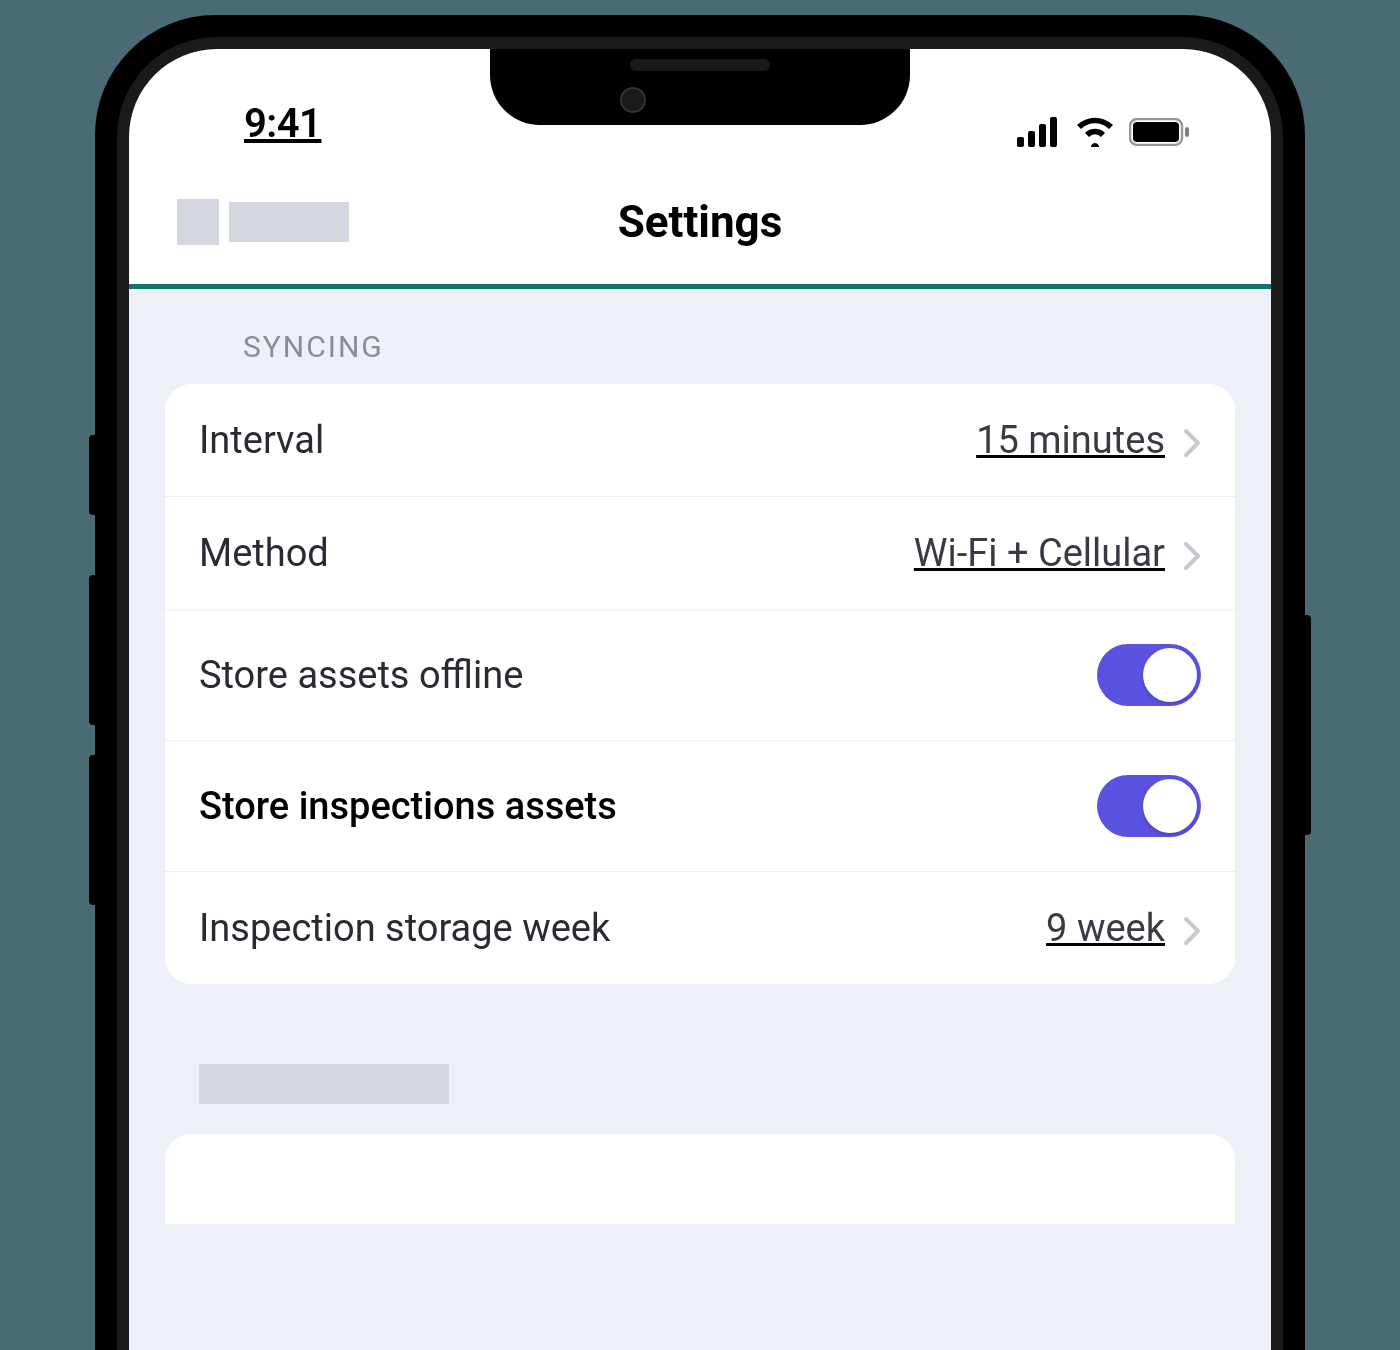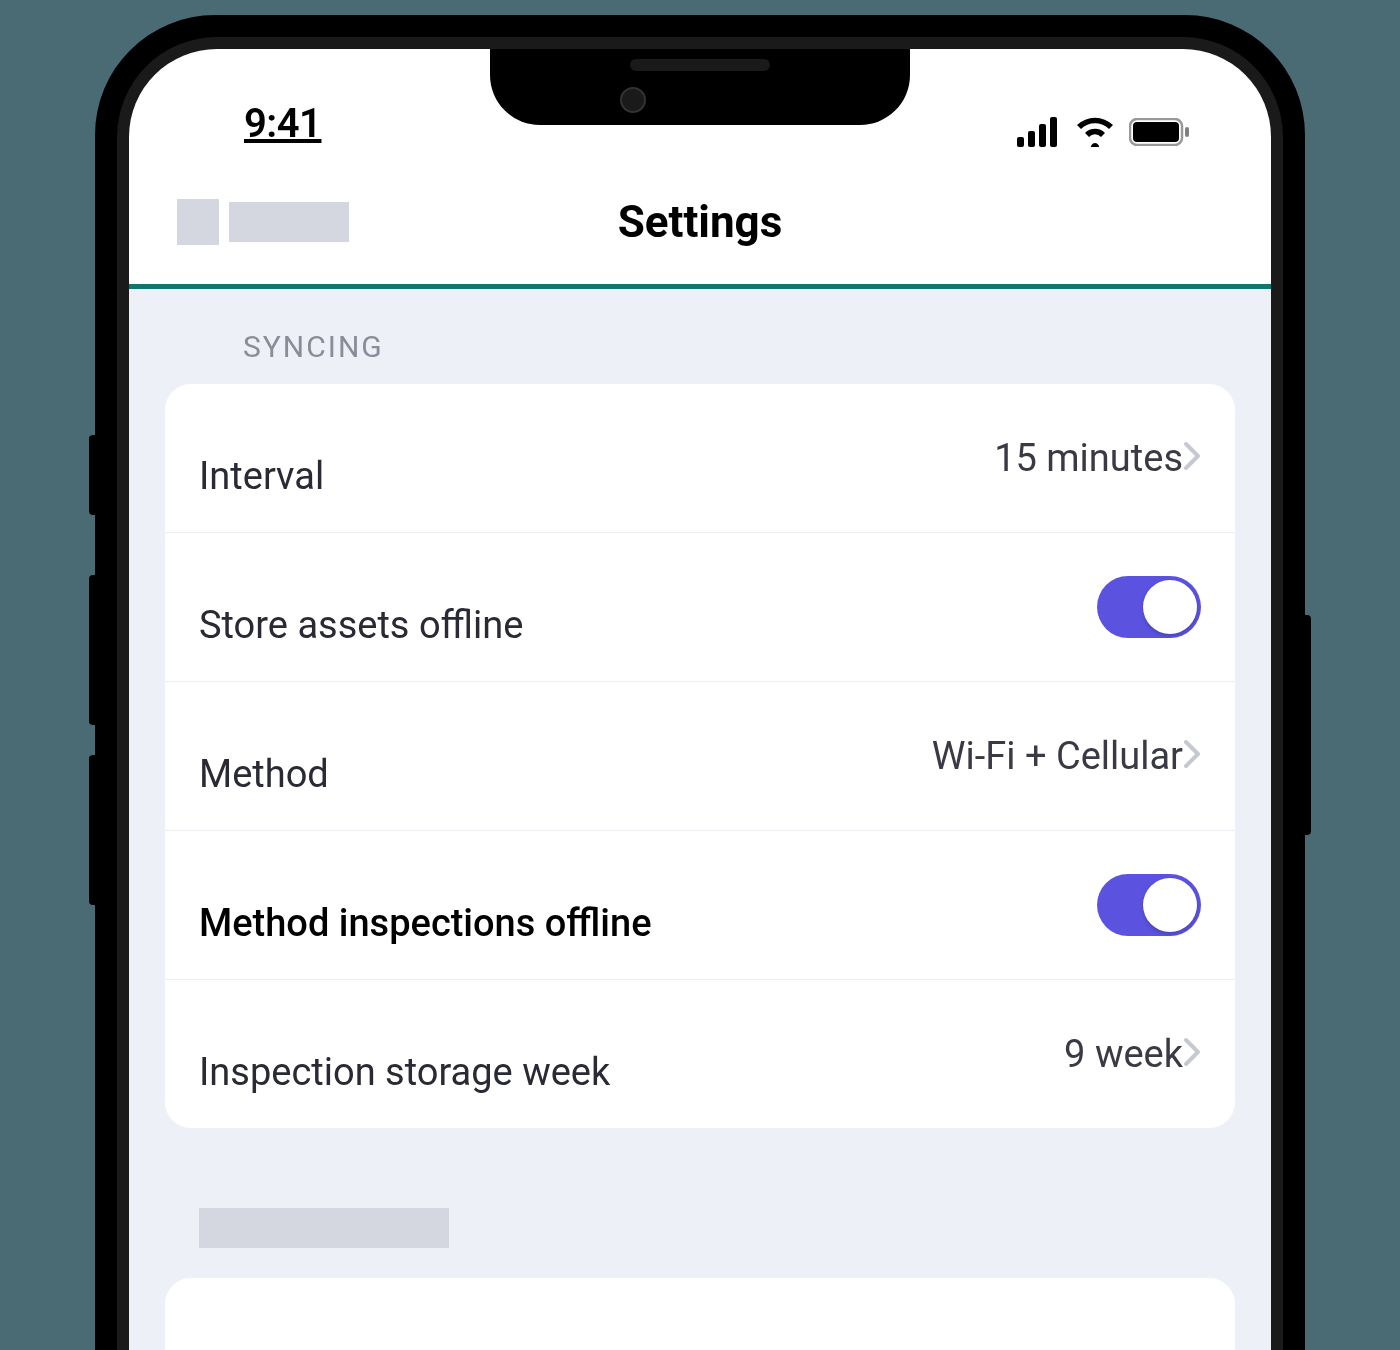--- a/index.html
+++ b/index.html
@@ -157,29 +157,30 @@
       justify-content: space-between;
       padding: 34px 34px;
       border-bottom: 1px solid #eceef3;
       min-height: 108px;
     }
     .row:last-child { border-bottom: none; }
     .row-label {
       font-size: 38px;
       color: #2a2a35;
       font-weight: 400;
-      margin-top: 36px;
     }
     .row-label.bold {
       font-weight: 500;
       color: #000;
     }
     .row-right {
       display: flex;
-      align-items: center;
+      align-items: flex-end;
+      gap: 18px;
+      text-decoration: underline;
     }
     .row-value {
       font-size: 38px;
       color: #3a3a45;
       font-weight: 400;
     }
     .chevron {
       color: #c7c9d1;
     }
     .toggle {
@@ -276,42 +277,42 @@
               <span class="row-value">15 minutes</span>
               <span class="chevron">
                 <svg width="18" height="30" viewBox="0 0 18 30">
                     <path d="M3 3 L15 15 L3 27" stroke="#c7c9d1" stroke-width="4" fill="none" stroke-linecap="round" stroke-linejoin="round"></path>
                   </svg>
               </span>
             </div>
           </div>
 
           <div class="row">
-            <span class="row-label">Store assets offline</span>
-            <div class="row-right">
-              <div class="toggle">
-                <div class="toggle-knob"></div>
-              </div>
-            </div>
-          </div>
-
-          <div class="row">
             <span class="row-label">Method</span>
             <div class="row-right">
               <span class="row-value">Wi-Fi + Cellular</span>
               <span class="chevron">
                 <svg width="18" height="30" viewBox="0 0 18 30">
                     <path d="M3 3 L15 15 L3 27" stroke="#c7c9d1" stroke-width="4" fill="none" stroke-linecap="round" stroke-linejoin="round"></path>
                   </svg>
               </span>
             </div>
           </div>
 
           <div class="row">
-            <span class="row-label bold">Method inspections offline</span>
+            <span class="row-label">Store assets offline</span>
+            <div class="row-right">
+              <div class="toggle">
+                <div class="toggle-knob"></div>
+              </div>
+            </div>
+          </div>
+
+          <div class="row">
+            <span class="row-label bold">Store inspections assets</span>
             <div class="row-right">
               <div class="toggle">
                 <div class="toggle-knob"></div>
               </div>
             </div>
           </div>
 
           <div class="row">
             <span class="row-label">Inspection storage week</span>
             <div class="row-right">

